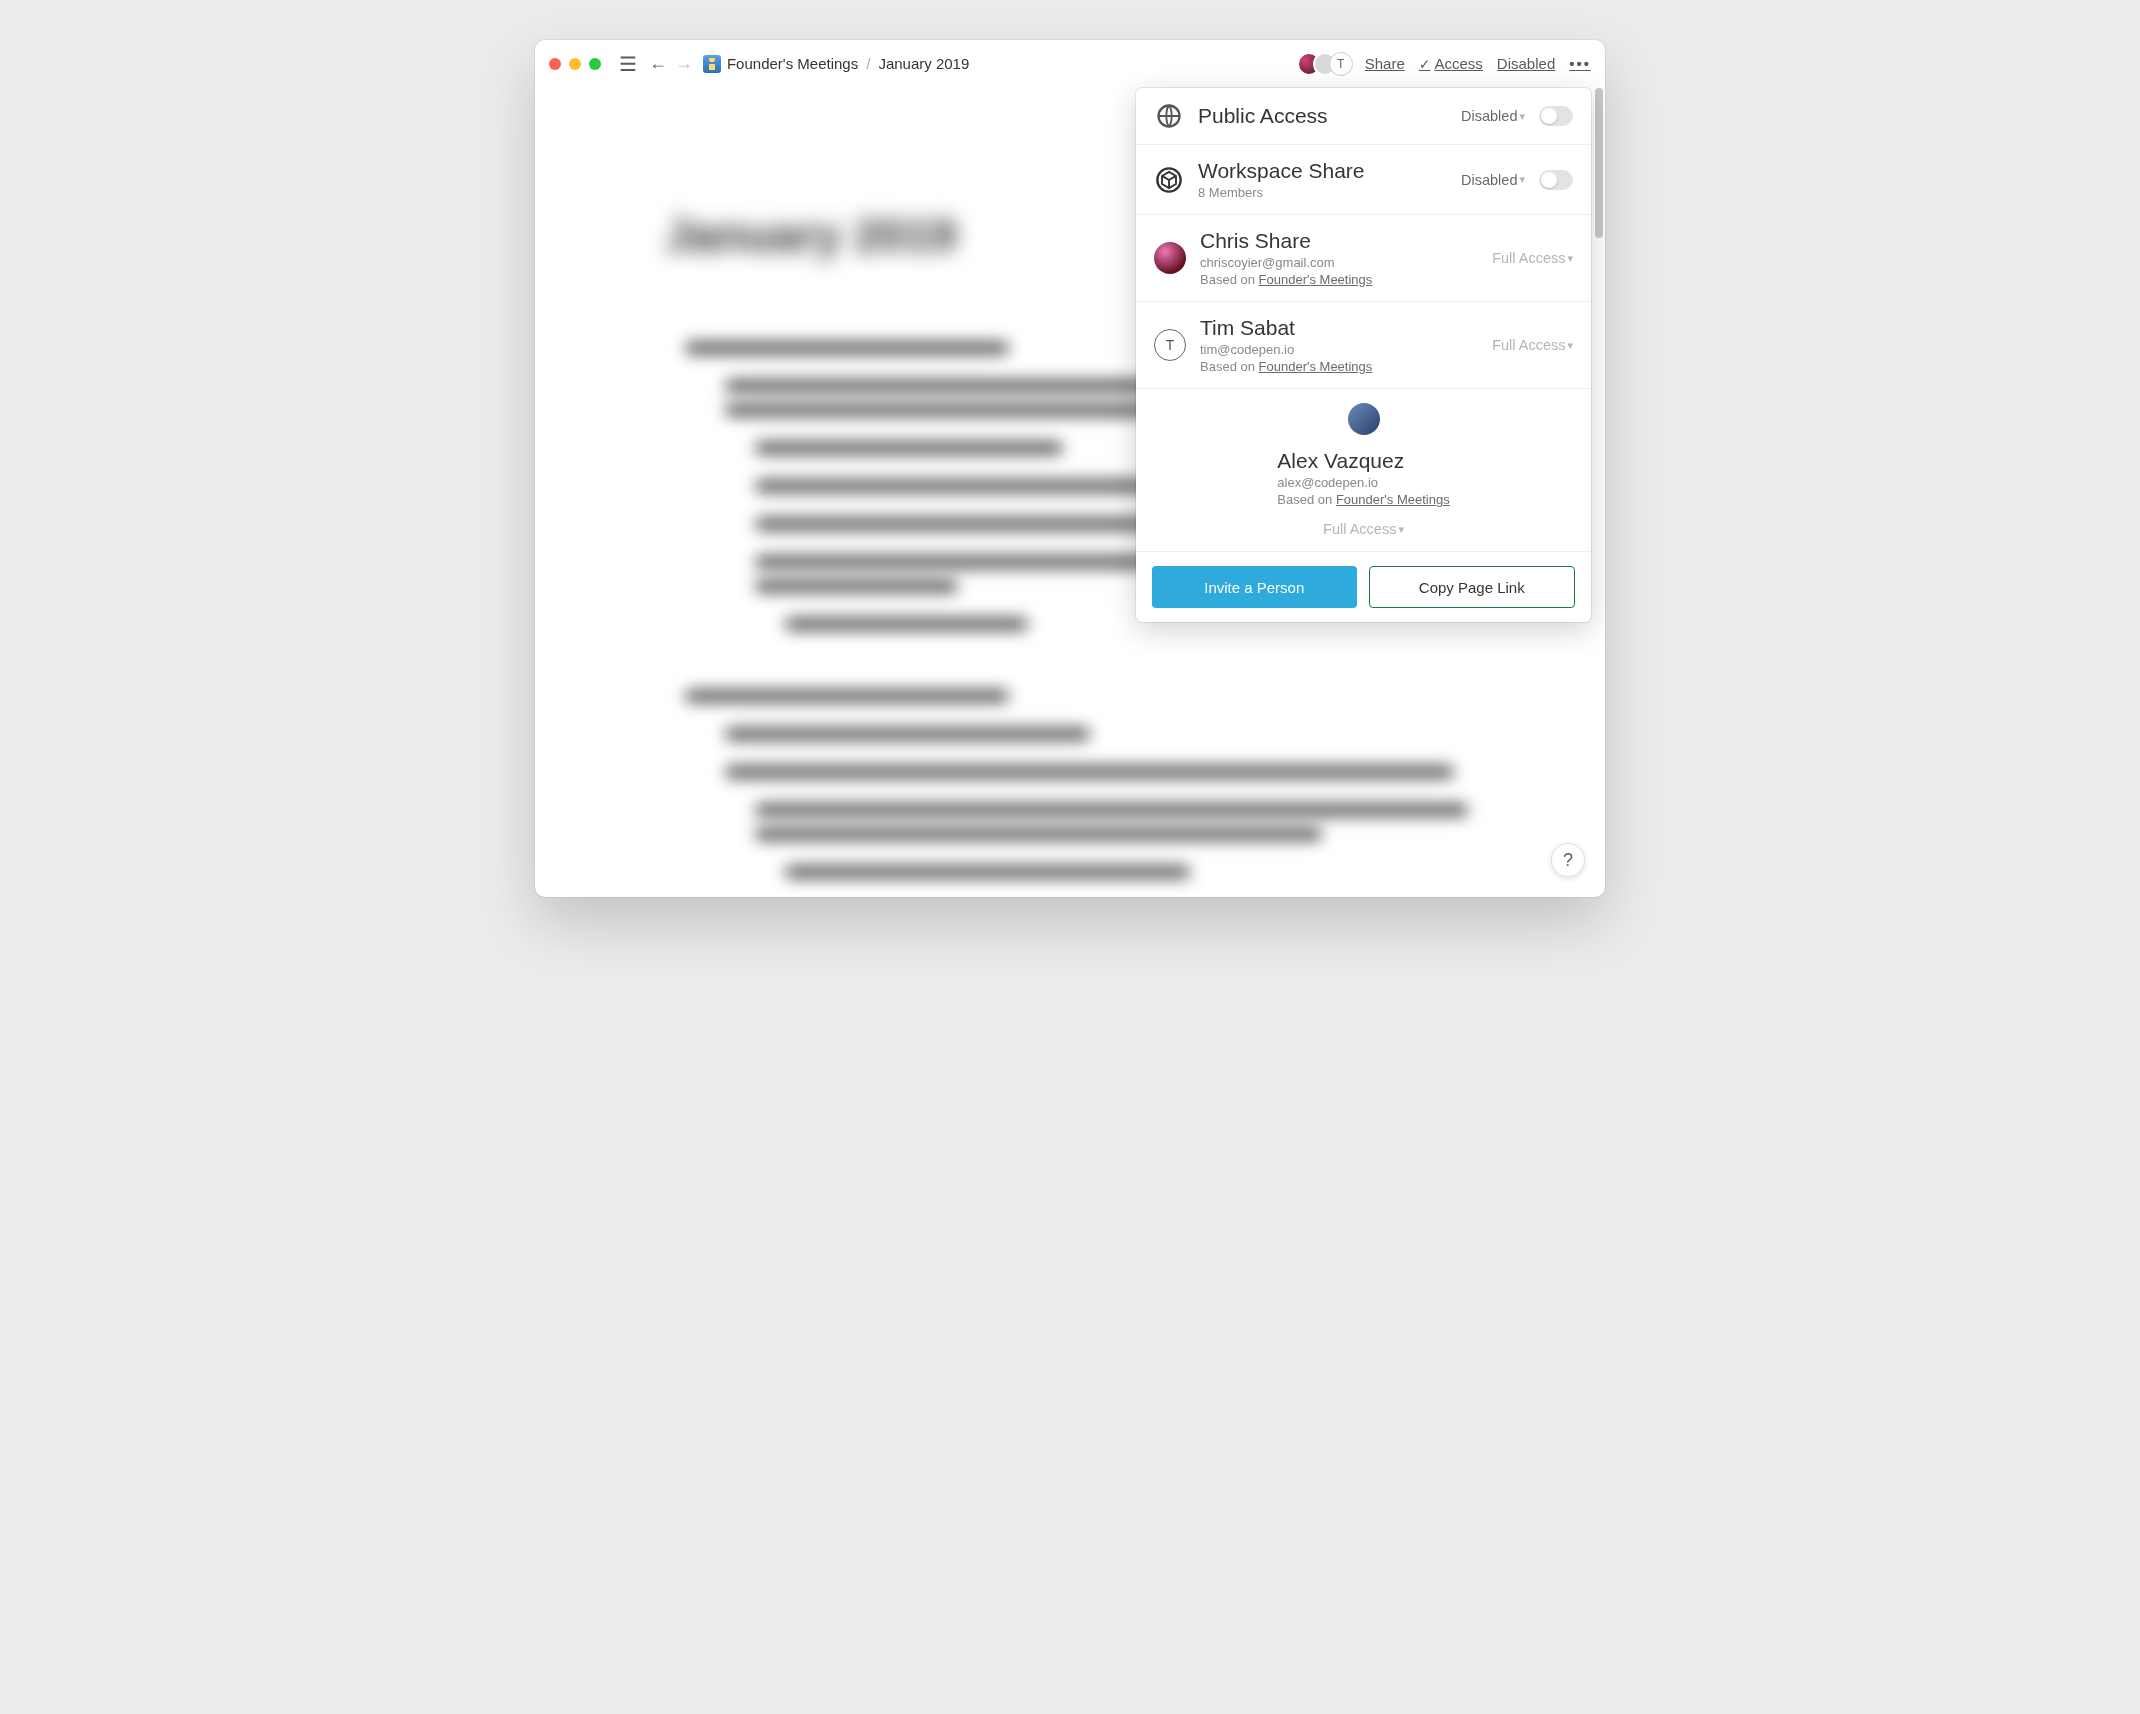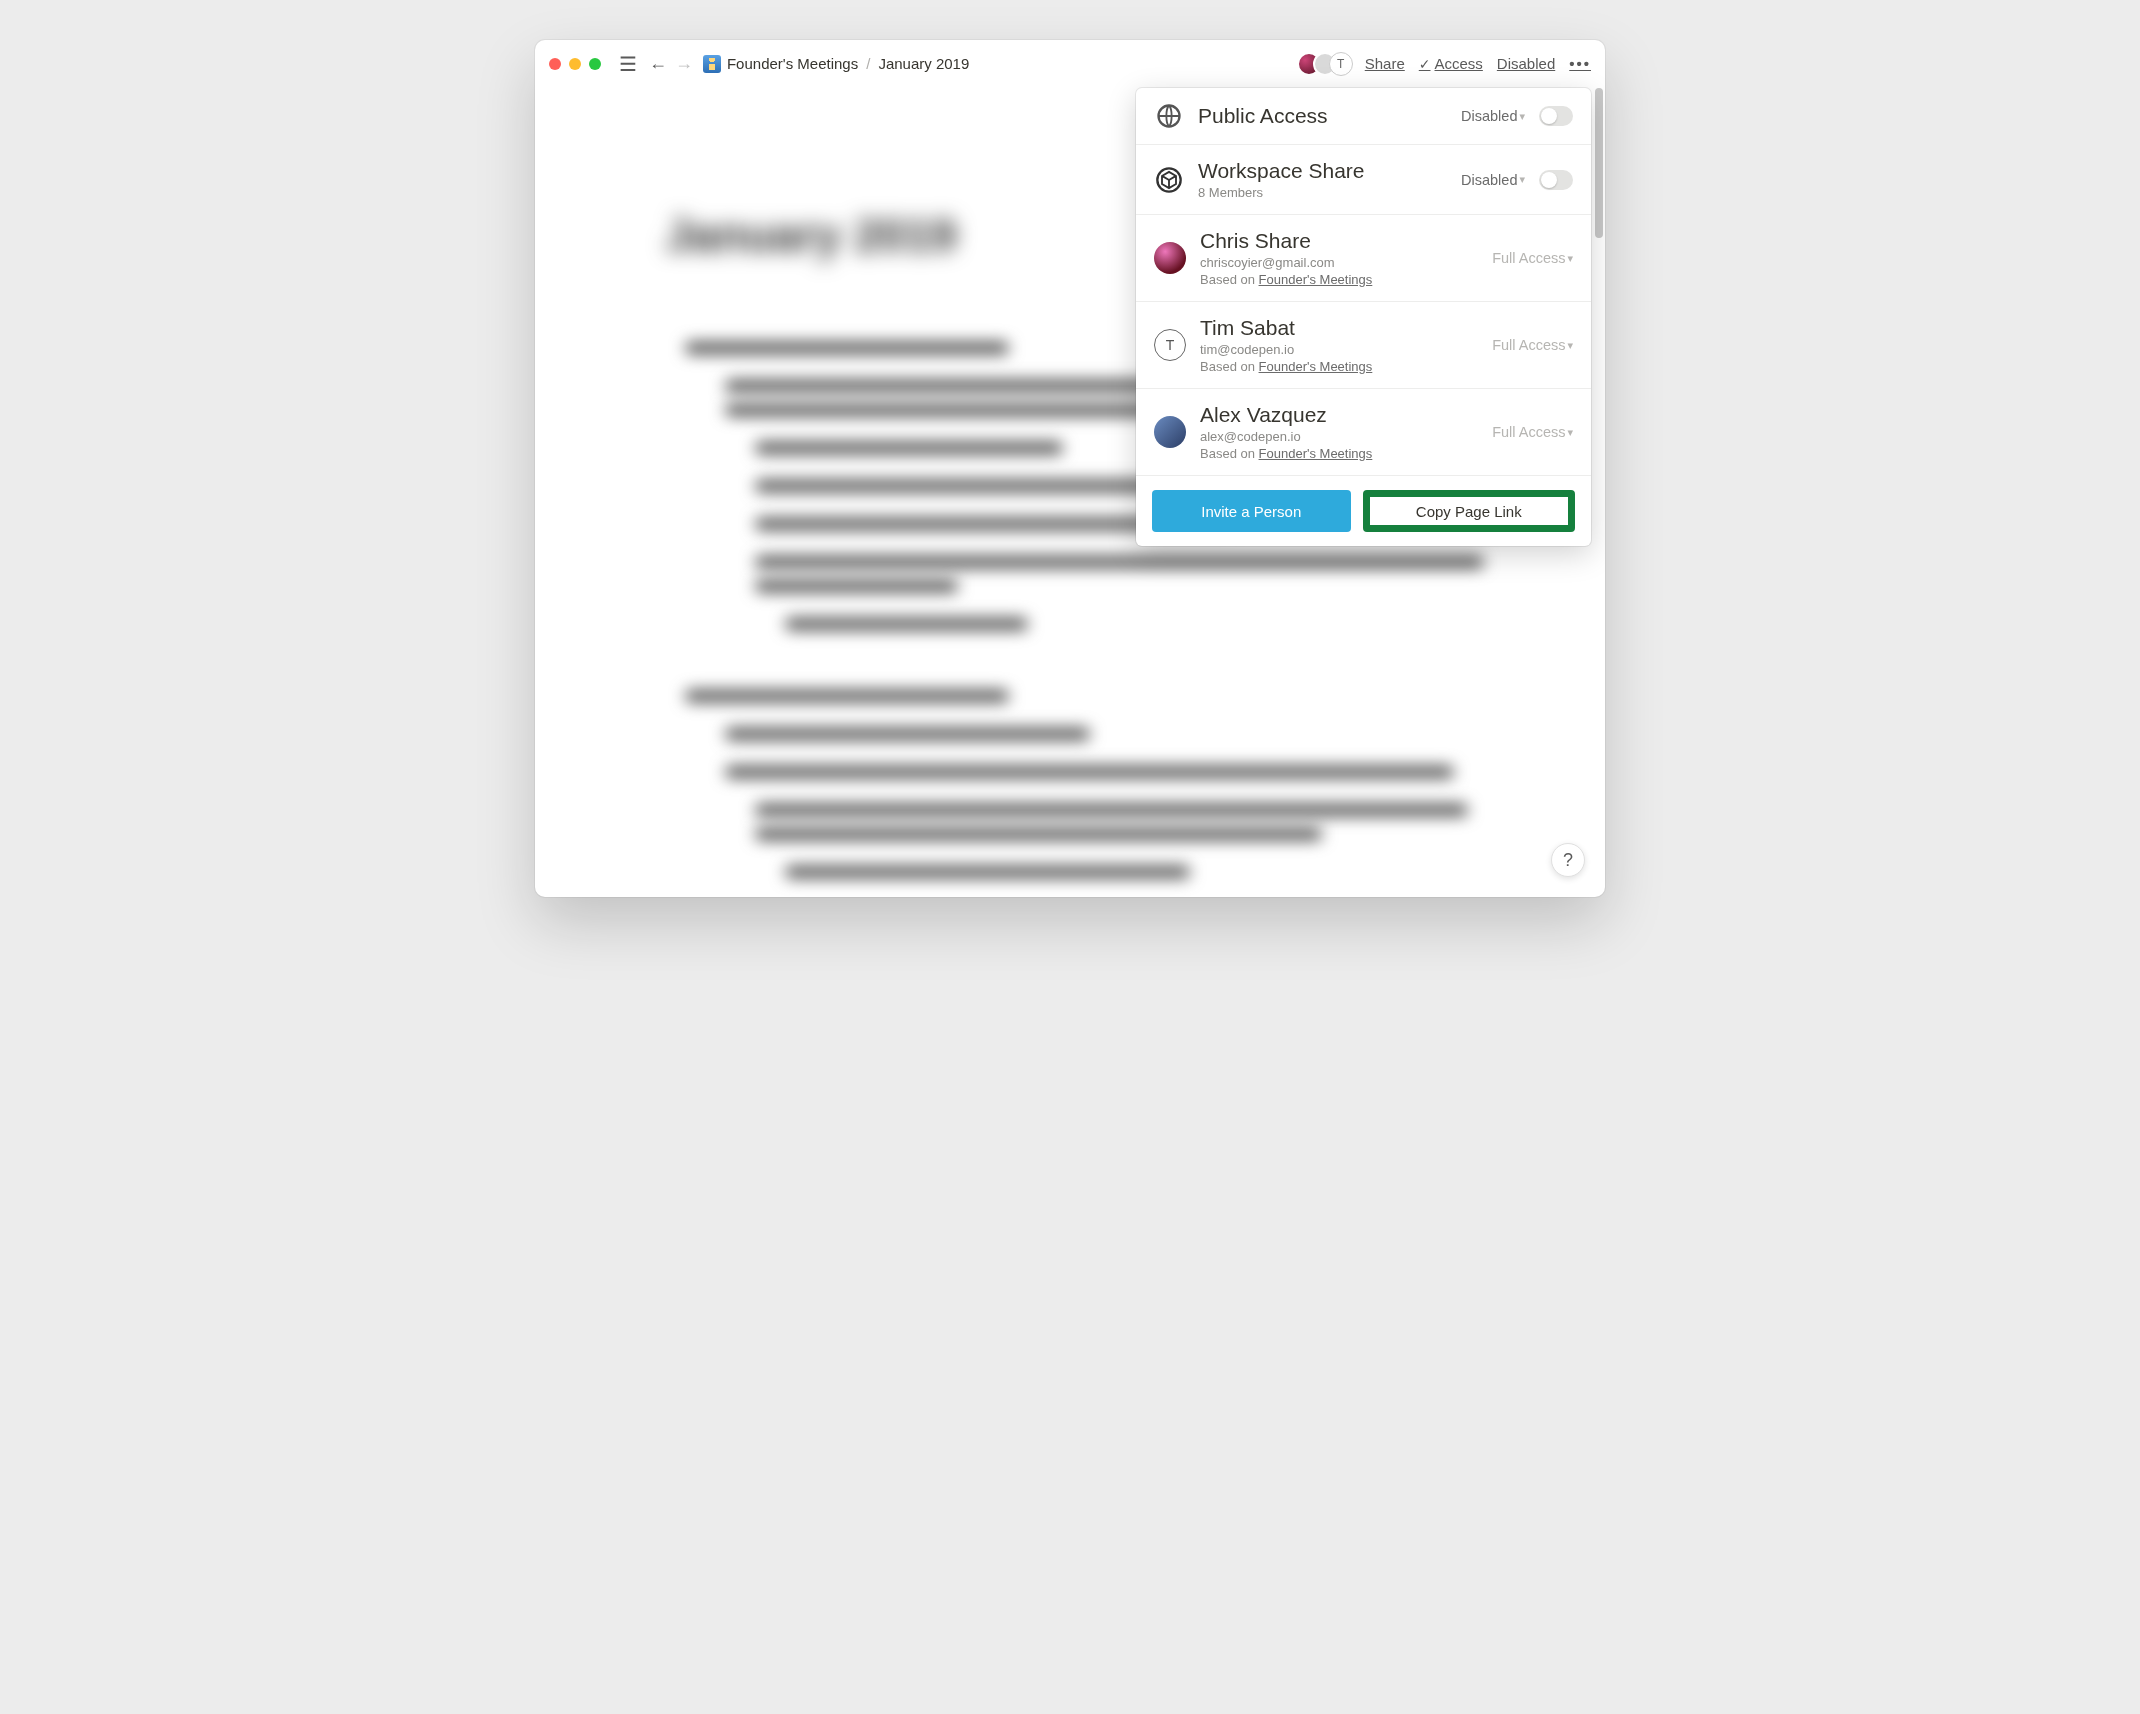--- a/index.html
+++ b/index.html
@@ -91,21 +91,21 @@
   .share-panel {
     position:absolute; top:48px; right:14px; width:455px;
     background:#fff; border-radius:6px;
     box-shadow: 0 8px 30px rgba(0,0,0,0.18), 0 0 0 1px rgba(15,15,15,0.08);
     overflow:hidden; font-size:14.5px; color:#37352f;
   }
   .sp-row {
     display:flex; align-items:center; padding:14px 18px;
     border-bottom:1px solid #ededec; gap:14px;
   }
-  .sp-row:last-of-type { border-bottom:none; }
+  .sp-row:last-of-type { border-bottom:none;flex-direction:column; }
   .sp-iconwrap { width:30px; display:flex; justify-content:center; }
   .sp-iconsvg { width:28px; height:28px; }
   .sp-title { font-size:21px; }
   .sp-sub { font-size:13px; color:#8a8986; margin-top:2px; }
   .sp-body { flex:1; min-width:0; }
   .sp-right { display:flex; align-items:center; gap:2px; color:#6b6b6b; }
   .sp-right.dim { color:#b6b5b2; }
   .chev { font-size:11px; color:#b6b5b2; }
   .toggle {
     width:34px; height:20px; border-radius:10px; background:#e3e3e1; position:relative;
@@ -123,21 +123,21 @@
   .avatar.photo2 { background: linear-gradient(135deg,#6a8bc0,#2c3e66); }
   .based a { color:#6b6b6b; text-decoration:underline; cursor:pointer; }
   .sp-footer {
     display:flex; gap:12px; padding:14px 16px; border-top:1px solid #ededec;
   }
   .btn {
     flex:1; height:42px; border-radius:4px; display:flex; align-items:center;
     justify-content:center; font-size:15px; cursor:pointer;
   }
   .btn.primary { background:#2eaadc; color:#fff; }
-  .btn.secondary { background:#fff; border:7px solid #15803d; color:#37352f; }
+  .btn.secondary { background:#fff; border:1px solid #15803d; color:#37352f; }
   
   .help-btn {
     position:absolute; right:20px; bottom:20px; width:34px; height:34px;
     border-radius:50%; background:#fff; border:1px solid #e0e0e0;
     box-shadow:0 2px 6px rgba(0,0,0,0.12);
     display:flex; align-items:center; justify-content:center;
     color:#5a5a5a; font-size:18px; cursor:pointer;
   }
 </style>
 </head>

